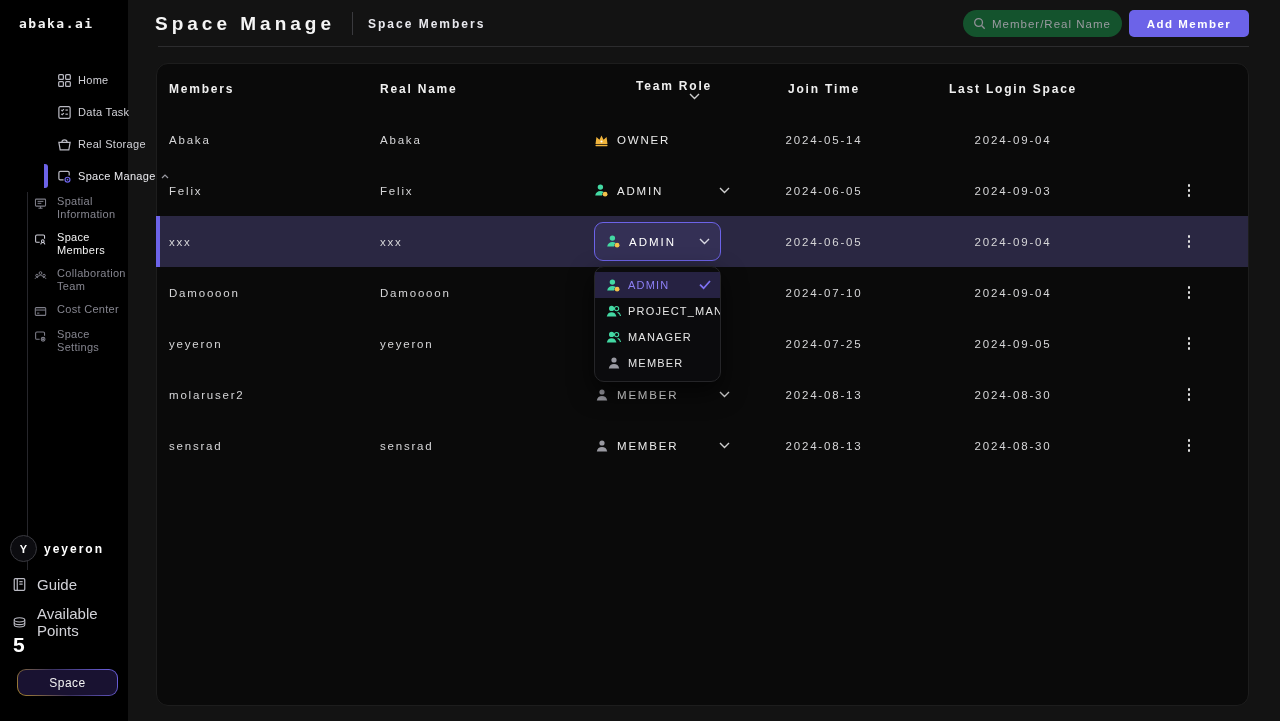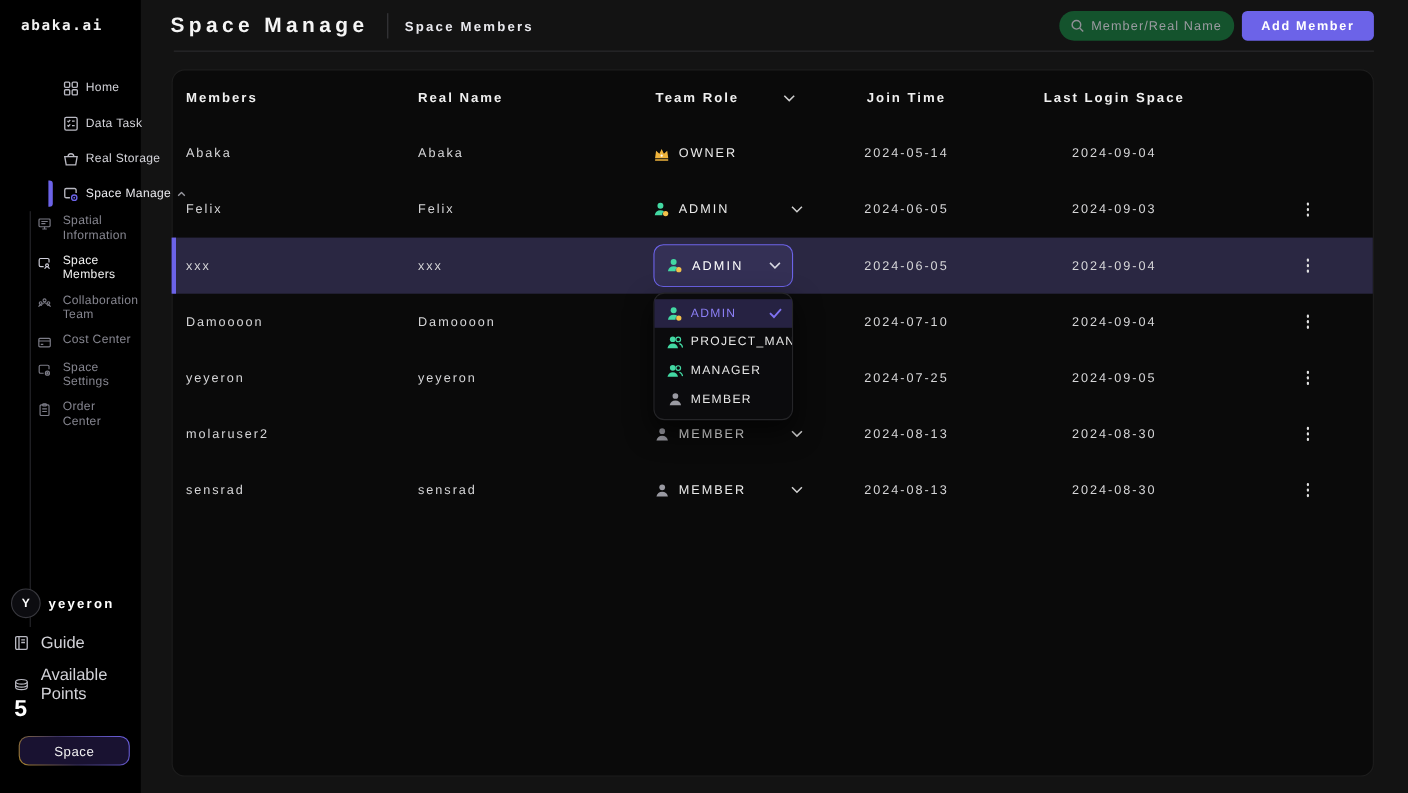--- a/index.html
+++ b/index.html
@@ -50,21 +50,21 @@
   .search-box input::placeholder { color:#9b9ba1; }
   .add-btn { margin-left:7px; width:120px; height:27px; border:none; border-radius:5px; background:var(--accent,#6C63E8); color:#fff; font-size:11.5px; font-weight:700; letter-spacing:1.5px; cursor:pointer; font-family:inherit; }
 
   
   .card { position:absolute; left:156px; top:63px; width:1093px; height:643px; background:#0a0a0a; border:1px solid #1d1d1d; border-radius:12px; }
   .t-grid { display:grid; grid-template-columns:211px 214px 170px 144px 234px 1fr; align-items:center; }
   .t-head { height:50px; }
   .t-head .th { font-size:12px; font-weight:700; letter-spacing:1.8px; color:#f0f0f0; }
   .th.c1 { padding-left:12px; }
   .th.c2 { padding-left:12px; }
-  .th.c3 { padding-left:14px; display:flex; align-items:center; cursor:pointer; }
+  .th.c3 { padding-left:14px; display:flex; align-items:center; cursor:pointer;flex-direction:column; }
   .th.c3 .hv-ch { margin-left:40px; color:#cfcfcf; display:flex; }
   .th.c4, .th.c5 { text-align:center; }
 
   .t-row { position:relative; height:51px; }
   .t-row .cell { font-size:11.5px; letter-spacing:1.8px; color:#d6d6d8; }
   .cell.c1 { padding-left:12px; }
   .cell.c2 { padding-left:12px; }
   .cell.c3 { padding-left:12px; display:flex; align-items:center; }
   .cell.c4, .cell.c5 { text-align:center; }
   .cell.c6 { display:flex; justify-content:center; }
@@ -197,31 +197,20 @@
       </div>
       <div class="sub-item">
         <span class="sb-ic">
           <svg width="13" height="13" viewBox="0 0 16 16" fill="none" stroke="currentColor" stroke-width="1.3">
             <path d="M13 7V4a1.5 1.5 0 00-1.5-1.5h-8A1.5 1.5 0 002 4v6a1.5 1.5 0 001.5 1.5H7"></path>
             <circle cx="11.2" cy="11.4" r="2.3"></circle>
             <circle cx="11.2" cy="11.4" r="0.7" fill="currentColor"></circle>
           </svg>
         </span>
         <span class="sb-label">Space<br>Settings</span>
-      </div>
-      <div class="sub-item">
-        <span class="sb-ic">
-          <svg width="13" height="13" viewBox="0 0 16 16" fill="none" stroke="currentColor" stroke-width="1.3">
-            <rect x="3" y="2.6" width="10" height="11.8" rx="1.2"></rect>
-            <rect x="6" y="1.4" width="4" height="2.4" rx="0.8"></rect>
-            <line x1="5.4" y1="7" x2="10.6" y2="7"></line>
-            <line x1="5.4" y1="10" x2="10.6" y2="10"></line>
-          </svg>
-        </span>
-        <span class="sb-label">Order<br>Center</span>
       </div>
     </div>
 
   <div class="user-block">
     <div class="avatar">Y</div>
     <div class="user-name">yeyeron</div>
   </div>
 
   <div class="points-value">5</div>
   <div class="charge-wrap">

